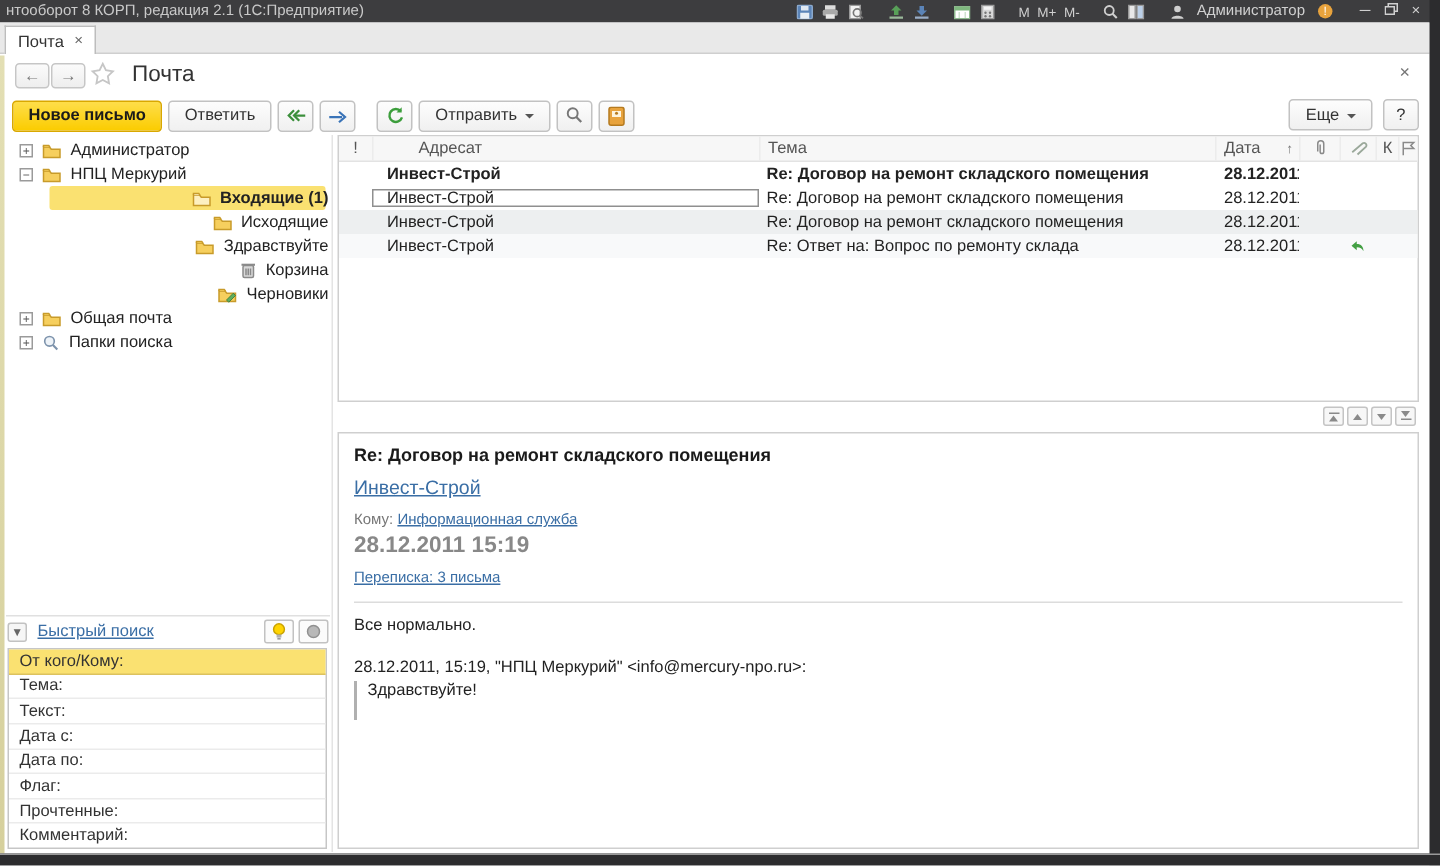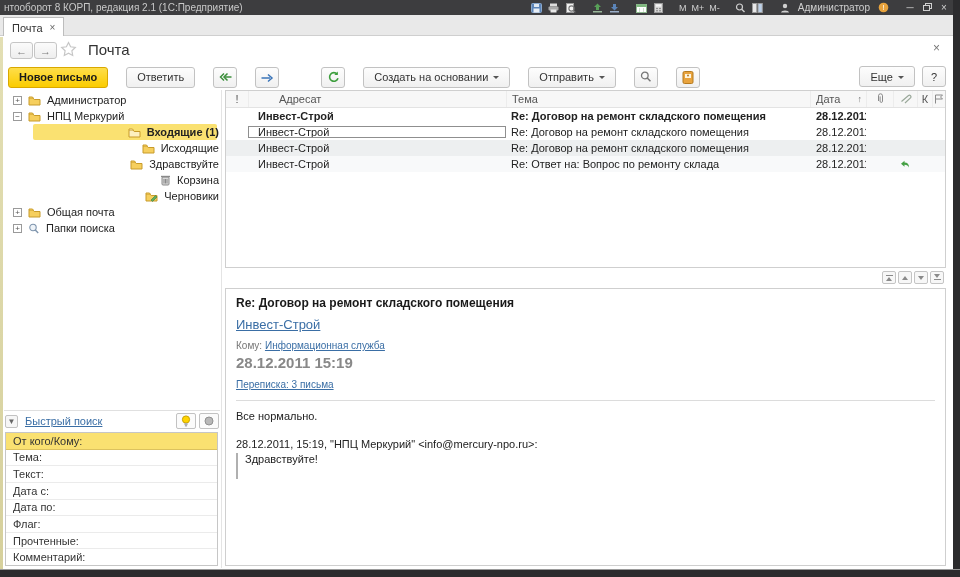--- a/index.html
+++ b/index.html
@@ -35,21 +35,21 @@
   
   .navrow { position:absolute; left:0; top:36px; width:953px; height:28px; background:#fff; }
   .navbtn { position:absolute; top:6px; width:23px; height:17px; border:1px solid #c6c6c6; border-radius:3px;
             background:linear-gradient(#fbfbfb,#eeeeee); color:#7a7a7a; font-size:11px;
             display:flex; align-items:center; justify-content:center; }
   .star { position:absolute; left:60px; top:5px; }
   .page-title { position:absolute; left:88px; top:5px; font-size:15px; color:#333; }
   .ws-close { position:absolute; right:13px; top:5px; color:#777; font-size:12px; }
 
   
-  .toolbar { position:absolute; left:8px; top:66px; height:22px; display:flex; align-items:center; gap:18px; }
+  .toolbar { position:absolute; left:8px; top:66px; height:22px; display:flex; align-items:center; gap:4px; }
   .btn { height:21px; border:1px solid #c2c2c2; border-radius:3px; background:linear-gradient(#fdfdfd,#f0f0f0);
          font-size:11px; color:#333; display:inline-flex; align-items:center; padding:0 10px; gap:5px; white-space:nowrap; }
   .btn-yellow { background:linear-gradient(#fede4a,#fbcc00); border-color:#d9a800; font-weight:bold; color:#1a1a1a; }
   .iconbtn { width:24px; padding:0; justify-content:center; }
   .caret { width:0; height:0; border:3px solid transparent; border-top-color:#555; margin-top:4px; }
   .toolbar-right { position:absolute; right:14px; top:66px; display:flex; gap:7px; }
 
   
   .tree { position:absolute; left:5px; top:92px; width:214px; }
   .titem { position:relative; height:16px; display:flex; align-items:center; font-size:11px; color:#222; }
@@ -263,24 +263,20 @@
         </svg>
     </button>
     <span style="width:6px;"></span>
     <button class="btn iconbtn">
       <svg width="12" height="12">
           <path d="M10.2 3.2 A4.3 4.3 0 1 0 11 7.3" fill="none" stroke="#3c9e3c" stroke-width="1.6"></path>
           <path d="M10.8 0.5 L10.8 4 L7.3 4 Z" fill="#3c9e3c"></path>
         </svg>
     </button>
     <button class="btn">
-      <span>Создать на основании</span>
-        <span class="caret"></span>
-    </button>
-    <button class="btn">
       <span>Отправить</span>
         <span class="caret"></span>
     </button>
     <button class="btn iconbtn">
       <svg width="12" height="12">
           <circle cx="4.8" cy="4.5" r="3.3" fill="none" stroke="#777" stroke-width="1.3"></circle>
           <line x1="7.2" y1="7" x2="10.5" y2="10.3" stroke="#777" stroke-width="1.5"></line>
         </svg>
     </button>
     <button class="btn iconbtn">

